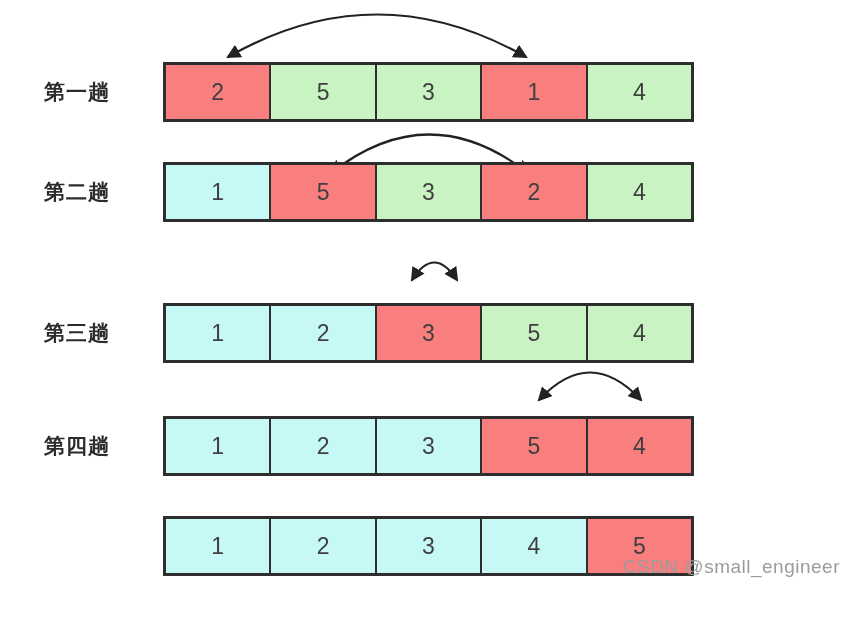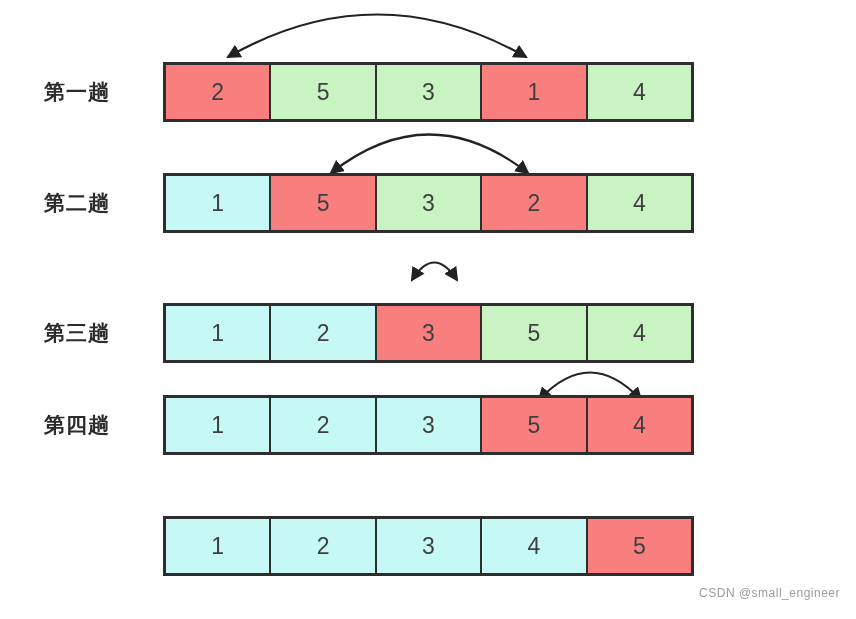--- a/index.html
+++ b/index.html
@@ -51,30 +51,30 @@
     font-size: 23px;
     color: var(--c-digit, #3f3f3f);
   }
   .cell:first-child { margin-left: 0; }
   .cell[data-state="swap"]     { background: var(--c-swap, #f97f7f); }
   .cell[data-state="unsorted"] { background: var(--c-unsorted, #c9f3c2); }
   .cell[data-state="sorted"]   { background: var(--c-sorted, #c6f8f6); }
   .watermark {
     position: absolute;
     right: 16px;
-    top: 586px;
-    font-size: 12px;
+    top: 556px;
+    font-size: 19px;
     color: var(--c-watermark, #9c9c9c);
     letter-spacing: 0.5px;
   }
   
   .r0 { top: 62px; }
-  .r1 { top: 173px; }
+  .r1 { top: 162px; }
   .r2 { top: 303px; }
-  .r3 { top: 395px; }
+  .r3 { top: 416px; }
   .r4 { top: 516px; }
 </style>
 </head>
 <body>
 
 <div class="canvas">
 
   <svg class="arrows-layer" viewBox="0 0 856 619" xmlns="http://www.w3.org/2000/svg">
     <defs>
       <marker id="arrowhead" viewBox="0 0 10 10" refX="8.5" refY="5" markerWidth="6.5" markerHeight="6.5" orient="auto-start-reverse">

